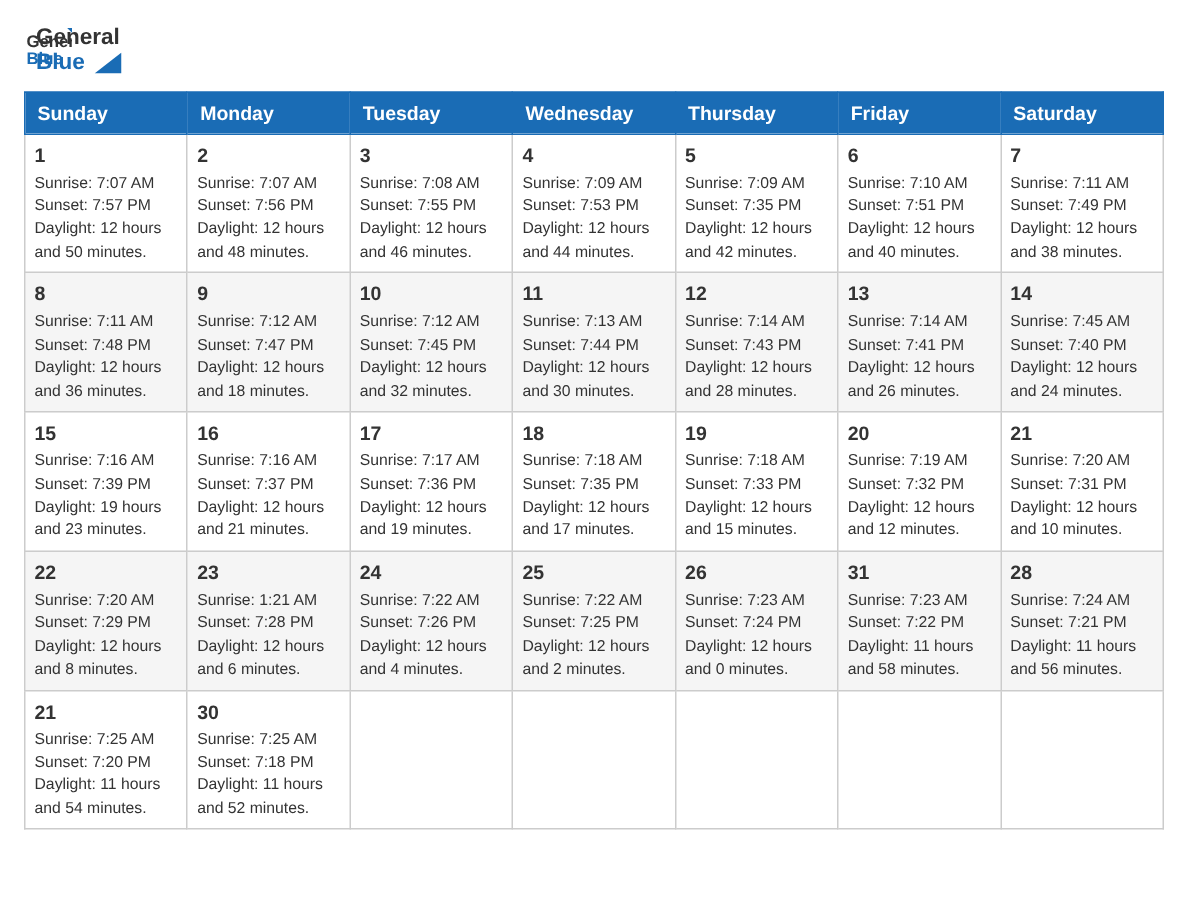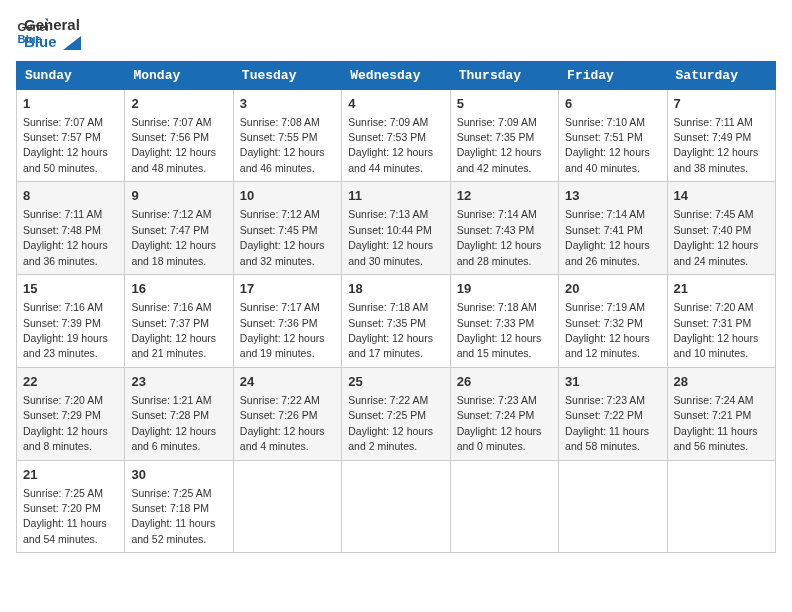--- a/index.html
+++ b/index.html
@@ -43,21 +43,20 @@
       font-size: 11px;
     }
     thead tr th {
       background: #1a6cb5;
       color: #fff;
       padding: 6px 8px;
       text-align: left;
       font-size: 13px;
       font-weight: bold;
       border: 1px solid #1a6cb5;
-      font-family: Liberation Mono, monospace;
     }
     tbody tr td {
       border: 1px solid #ccc;
       vertical-align: top;
       padding: 5px 6px;
       width: calc(100% / 7);
       min-height: 80px;
       color: #333;
       line-height: 1.4;
     }
@@ -178,21 +177,21 @@
       </td>
         <td>
         <span class="day-number">10</span>
         <span class="day-info">Sunrise: 7:12 AM</span><br>
         <span class="day-info">Sunset: 7:45 PM</span><br>
         <span class="day-info">Daylight: 12 hours and 32 minutes.</span>
       </td>
         <td>
         <span class="day-number">11</span>
         <span class="day-info">Sunrise: 7:13 AM</span><br>
-        <span class="day-info">Sunset: 10:44 PM</span><br>
+        <span class="day-info">Sunset: 7:44 PM</span><br>
         <span class="day-info">Daylight: 12 hours and 30 minutes.</span>
       </td>
         <td>
         <span class="day-number">12</span>
         <span class="day-info">Sunrise: 7:14 AM</span><br>
         <span class="day-info">Sunset: 7:43 PM</span><br>
         <span class="day-info">Daylight: 12 hours and 28 minutes.</span>
       </td>
         <td>
         <span class="day-number">13</span>

